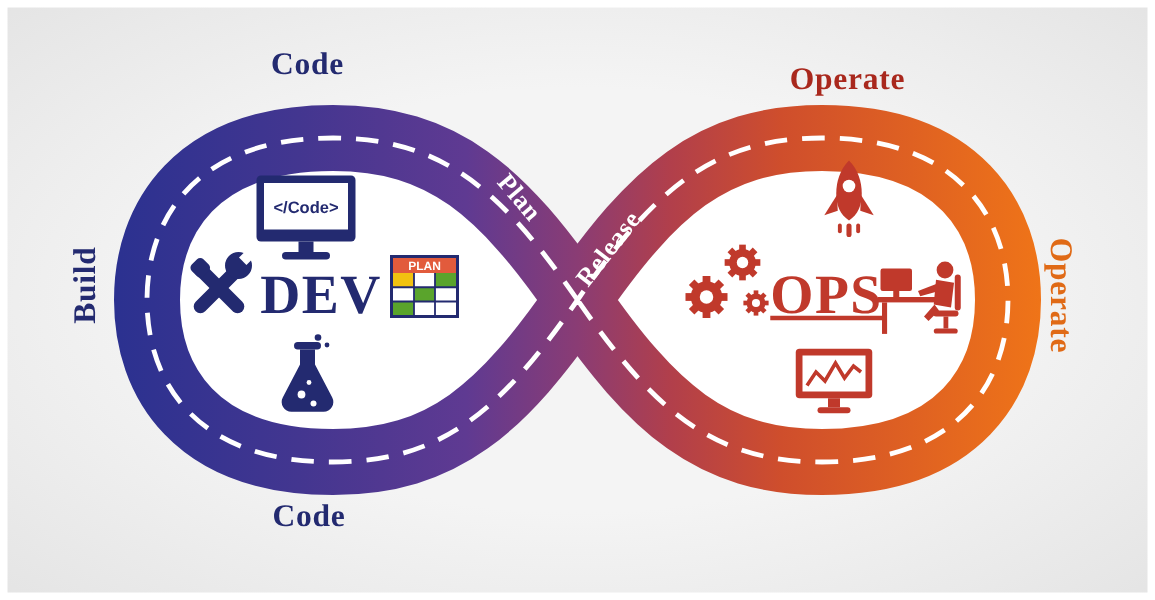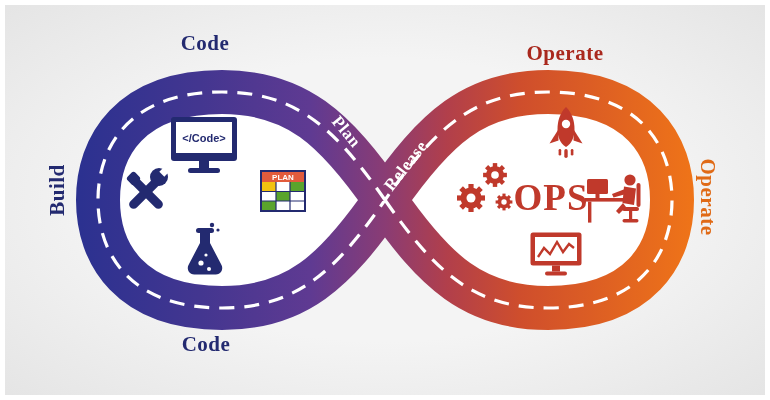--- a/index.html
+++ b/index.html
@@ -119,20 +119,21 @@
       <g fill="#232a70">
         <rect x="23.5" y="6" width="9" height="44" rx="4.5" transform="rotate(-45 28 28)"></rect>
         <rect x="10" y="9" width="11" height="11" rx="3" transform="rotate(-45 15.5 14.5)"></rect>
         <rect x="23.5" y="6" width="9" height="44" rx="4.5" transform="rotate(45 28 28)"></rect>
         <circle cx="41" cy="13" r="9"></circle>
       </g>
       <rect x="43.5" y="2.5" width="7" height="9" fill="#ffffff" transform="rotate(45 47 7)"></rect>
     </svg>
   </div>
 
+  <div class="big-word big-dev" style="left:214px; top:197px;">DEV</div>
 
   <div class="icon" style="left:260px; top:170px;">
     <svg width="46" height="42" viewBox="0 0 46 42">
       <rect x="1" y="1" width="44" height="40" fill="#ffffff" stroke="#232a70" stroke-width="2"></rect>
       <rect x="2" y="2" width="42" height="10" fill="#e25b3c"></rect>
       <text x="23" y="10" text-anchor="middle" font-size="8" font-weight="bold" fill="#ffffff" font-family="Liberation Sans, sans-serif">PLAN</text>
       <rect x="2" y="12" width="14" height="9.5" fill="#f2c210"></rect>
       <rect x="30" y="12" width="14" height="9.5" fill="#5aa42c"></rect>
       <rect x="16" y="21.5" width="14" height="9.5" fill="#5aa42c"></rect>
       <rect x="2" y="31" width="14" height="9" fill="#5aa42c"></rect>
@@ -160,21 +161,21 @@
   </div>
 
   <div class="icon" style="left:454px; top:158px;">
     <svg width="64" height="58" viewBox="0 0 64 58">
       <use href="#gear8" transform="translate(17,40)"></use>
       <use href="#gear8" transform="translate(41,17) scale(0.85)"></use>
       <use href="#gear8" transform="translate(50,44) scale(0.6)"></use>
     </svg>
   </div>
 
-  <div class="big-word big-ops" style="left:551px; top:197px;">OPS</div>
+  <div class="big-word big-ops" style="left:551px; top:197px;text-decoration:underline;">OPS</div>
 
   <div class="icon" style="left:545px; top:106px;">
     <svg width="42" height="58" viewBox="0 0 42 58">
       <g fill="#c0392b">
         <path d="M21 1 C27 7 29.5 15 29.5 23 C29.5 31 27 37 21 41 C15 37 12.5 31 12.5 23 C12.5 15 15 7 21 1 z"></path>
         <path d="M13 24 L4.5 37.5 L13.5 34.5 z"></path>
         <path d="M29 24 L37.5 37.5 L28.5 34.5 z"></path>
         <rect x="19.3" y="43" width="3.4" height="9" rx="1.7"></rect>
         <rect x="13.6" y="43" width="2.6" height="6.5" rx="1.3"></rect>
         <rect x="25.8" y="43" width="2.6" height="6.5" rx="1.3"></rect>

